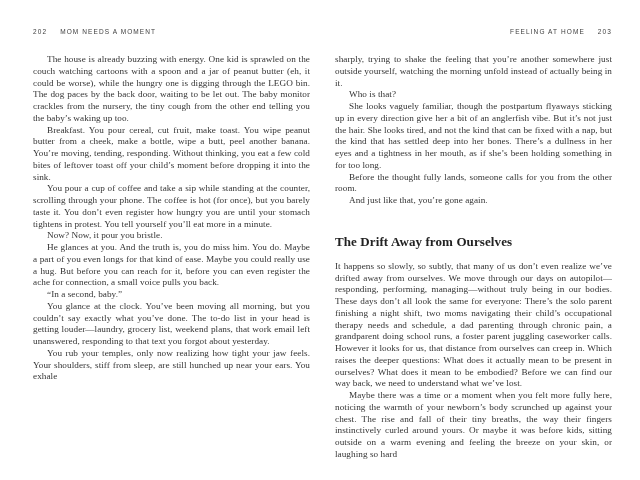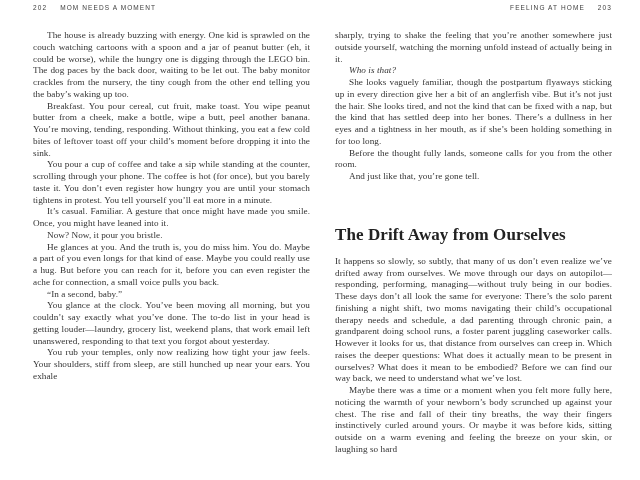--- a/index.html
+++ b/index.html
@@ -9,21 +9,21 @@
   }
   body {
     width: 640px;
     height: 480px;
     position: relative;
     overflow: hidden;
     font-family: "Liberation Serif", serif;
   }
   .page {
     position: absolute;
-    top: 4px;
+    top: 28px;
     width: 277px;
   }
   .page-left  { left: 33px; }
   .page-right { left: 335px; }
 
   .running-header {
     display: flex;
     align-items: baseline;
     font-family: "Liberation Sans", sans-serif;
     font-size: 6.5px;
@@ -41,65 +41,64 @@
   .body-text p {
     margin: 0;
     font-family: "Liberation Serif", serif;
     font-size: 9.2px;
     line-height: 11.75px;
     color: #343434;
     text-align: justify;
     letter-spacing: 0.05px;
   }
   .body-text p.indent { text-indent: 14px; }
-  .body-text p.italic { font-style: italic; }
+  .body-text p.italic { }
 
   .section-heading {
     font-family: "Liberation Serif", serif;
     font-weight: bold;
-    font-size: 17px;
+    font-size: 13px;
     color: #222222;
-    margin: 42px 0 11px 0;
+    margin: 27px 0 11px 0;
     letter-spacing: 0.1px;
   }
 </style>
 </head>
 <body>
 
 <div>
 
   <div class="page page-left">
     <div class="running-header left">
       <span class="page-num">202</span>
       <span class="running-title">MOM NEEDS A MOMENT</span>
     </div>
     <div class="body-text">
         <p class="indent">The house is already buzzing with energy. One kid is sprawled on the couch watching cartoons with a spoon and a jar of peanut butter (eh, it could be worse), while the hungry one is digging through the LEGO bin. The dog paces by the back door, waiting to be let out. The baby monitor crackles from the nursery, the tiny cough from the other end telling you the baby’s waking up too.</p>
         <p class="indent">Breakfast. You pour cereal, cut fruit, make toast. You wipe peanut butter from a cheek, make a bottle, wipe a butt, peel another banana. You’re moving, tending, responding. Without thinking, you eat a few cold bites of leftover toast off your child’s moment before dropping it into the sink.</p>
         <p class="indent">You pour a cup of coffee and take a sip while standing at the counter, scrolling through your phone. The coffee is hot (for once), but you barely taste it. You don’t even register how hungry you are until your stomach tightens in protest. You tell yourself you’ll eat more in a minute.</p>
-        <p class="indent">It’s casual. Familiar. A gesture that once might have made you smile. Once, you might have leaned into it.</p>
         <p class="indent">Now? Now, it pour you bristle.</p>
         <p class="indent">He glances at you. And the truth is, you do miss him. You do. Maybe a part of you even longs for that kind of ease. Maybe you could really use a hug. But before you can reach for it, before you can even register the ache for connection, a small voice pulls you back.</p>
         <p class="indent">“In a second, baby.”</p>
         <p class="indent">You glance at the clock. You’ve been moving all morning, but you couldn’t say exactly what you’ve done. The to-do list in your head is getting louder—laundry, grocery list, weekend plans, that work email left unanswered, responding to that text you forgot about yesterday.</p>
         <p class="indent">You rub your temples, only now realizing how tight your jaw feels. Your shoulders, stiff from sleep, are still hunched up near your ears. You exhale</p>
       </div>
   </div>
 
   <div class="page page-right">
     <div class="running-header right">
       <span class="running-title">FEELING AT HOME</span>
       <span class="page-num">203</span>
     </div>
     <div class="body-text">
         <p>sharply, trying to shake the feeling that you’re another somewhere just outside yourself, watching the morning unfold instead of actually being in it.</p>
         <p class="indent italic">Who is that?</p>
         <p class="indent">She looks vaguely familiar, though the postpartum flyaways sticking up in every direction give her a bit of an anglerfish vibe. But it’s not just the hair. She looks tired, and not the kind that can be fixed with a nap, but the kind that has settled deep into her bones. There’s a dullness in her eyes and a tightness in her mouth, as if she’s been holding something in for too long.</p>
         <p class="indent">Before the thought fully lands, someone calls for you from the other room.</p>
-        <p class="indent">And just like that, you’re gone tell.</p>
+        <p class="indent">And just like that, you’re gone again.</p>
       </div>
     <h2 class="section-heading">The Drift Away from Ourselves</h2>
     <div class="body-text">
         <p>It happens so slowly, so subtly, that many of us don’t even realize we’ve drifted away from ourselves. We move through our days on autopilot—responding, performing, managing—without truly being in our bodies. These days don’t all look the same for everyone: There’s the solo parent finishing a night shift, two moms navigating their child’s occupational therapy needs and schedule, a dad parenting through chronic pain, a grandparent doing school runs, a foster parent juggling caseworker calls. However it looks for us, that distance from ourselves can creep in. Which raises the deeper questions: What does it actually mean to be present in ourselves? What does it mean to be embodied? Before we can find our way back, we need to understand what we’ve lost.</p>
         <p class="indent">Maybe there was a time or a moment when you felt more fully here, noticing the warmth of your newborn’s body scrunched up against your chest. The rise and fall of their tiny breaths, the way their fingers instinctively curled around yours. Or maybe it was before kids, sitting outside on a warm evening and feeling the breeze on your skin, or laughing so hard</p>
       </div>
   </div>
 
 </div>
 

